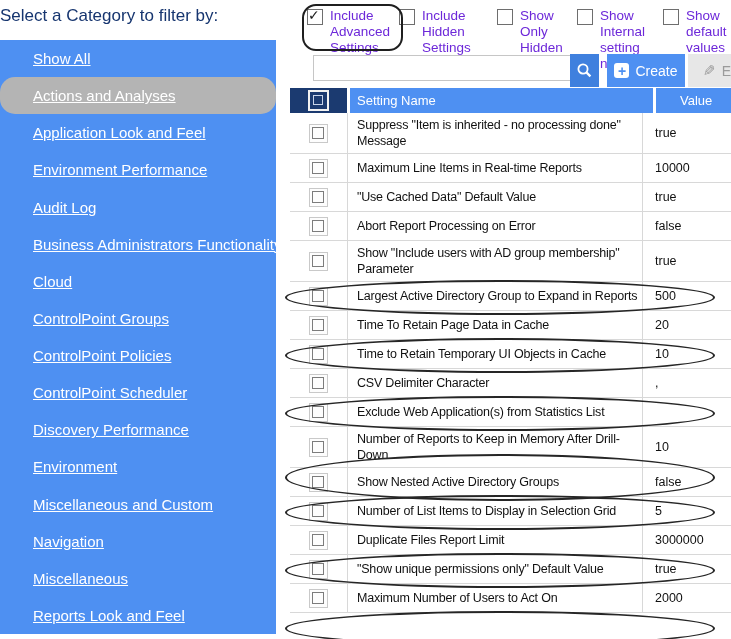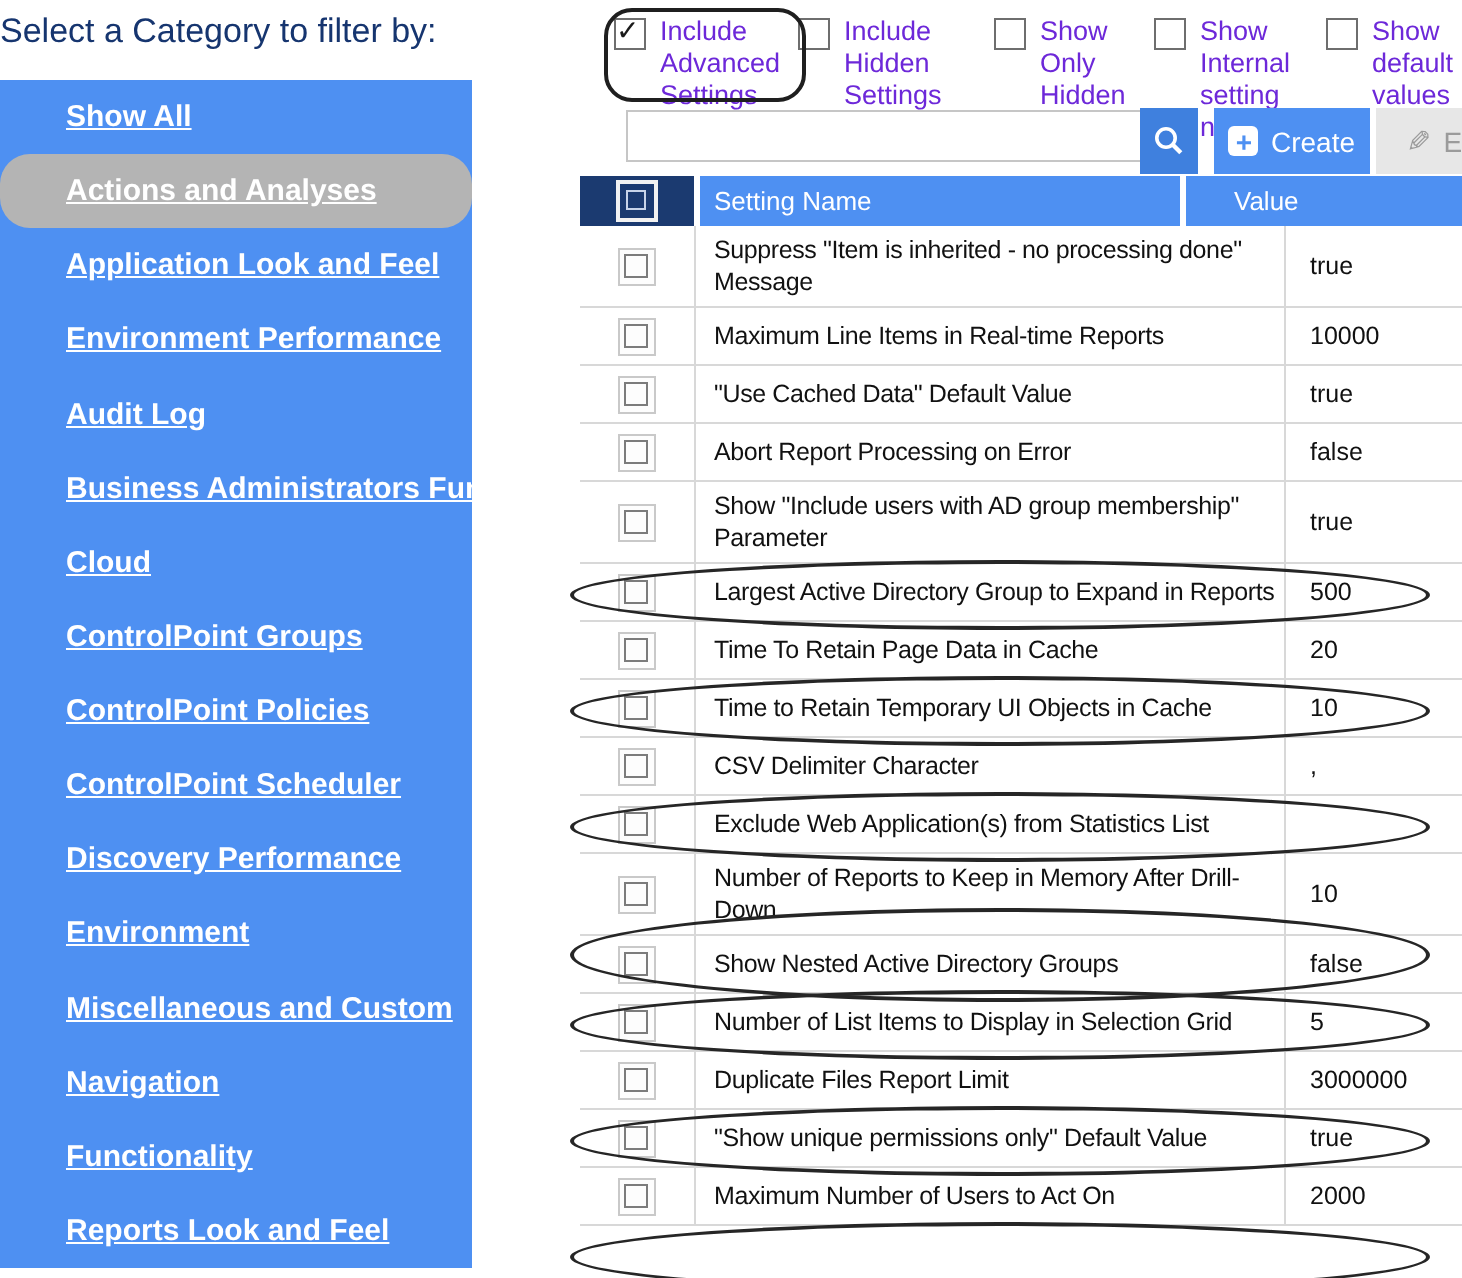--- a/index.html
+++ b/index.html
@@ -2,22 +2,22 @@
 <html><head>
 <meta charset="utf-8">
 <style>
   html,body{margin:0;padding:0;background:#fff;}
   body{width:731px;height:639px;overflow:hidden;
        font-family:"Liberation Sans","DejaVu Sans",sans-serif;}
   .app{position:relative;width:731px;height:639px;background:#fff;}
 
   
   .sidebar-title{position:absolute;left:0;top:6px;font-size:17px;color:#16356f;}
-  .sidebar{position:absolute;left:0;top:40px;width:236px;height:594px;
-           background:#4e90f2;display:flex;flex-direction:column;font-weight:bold;}
+  .sidebar{position:absolute;left:0;top:40px;width:276px;height:594px;
+           background:#4e90f2;display:flex;flex-direction:column;}
   .side-item{flex:1;display:flex;align-items:center;padding-left:33px;cursor:pointer;}
   .side-item.selected{background:#b4b4b4;border-radius:15px;}
   .side-item span{color:#fff;font-size:15px;text-decoration:underline;white-space:nowrap;}
 
   
   .filters{position:absolute;left:0;top:0;width:731px;height:90px;z-index:1;}
   .filter{position:absolute;top:8px;display:flex;align-items:flex-start;}
   .fcb{width:14px;height:14px;border:1px solid #6e6e6e;background:#fff;flex:0 0 auto;
        position:relative;margin-top:1px;}
   .fcb .chk{position:absolute;left:0px;top:-3px;font-size:14px;color:#1a1a1a;font-weight:bold;}
@@ -35,21 +35,21 @@
              font-size:14px;line-height:14px;font-weight:bold;display:flex;
              align-items:center;justify-content:center;}
   .edit-btn{left:688px;width:66px;background:#e7e7e7;color:#9b9b9b;font-size:14px;gap:6px;}
   .pencil-icon{font-size:15px;color:#9b9b9b;transform:scaleX(-1);}
 
   
   .table{position:absolute;left:290px;top:88px;width:441px;}
   .thead{display:flex;height:25px;}
   .th-cb{width:57px;background:#1b3a70;display:flex;align-items:center;justify-content:center;}
   .hgap{width:3px;background:#fff;}
-  .th-name{width:240px;background:#4e90f2;color:#fff;font-size:13px;display:flex;
+  .th-name{width:303px;background:#4e90f2;color:#fff;font-size:13px;display:flex;
            align-items:center;padding-left:7px;box-sizing:border-box;}
   .th-value{flex:1;background:#4e90f2;color:#fff;font-size:13px;display:flex;
             align-items:center;padding-left:24px;}
   .hcb{width:17px;height:17px;border:2px solid #f2f2f2;position:relative;}
   .hcb i{position:absolute;left:3px;top:3px;width:8px;height:8px;border:1px solid #c8d4ea;display:block;}
 
   .row{display:flex;align-items:center;min-height:28px;border-bottom:1px solid #d8d8d8;}
   .cell-cb{width:57px;display:flex;align-items:center;justify-content:center;align-self:stretch;}
   .bcb{width:17px;height:17px;border:1px solid #c9c9c9;background:#fdfdfd;position:relative;cursor:pointer;}
   .bcb i{position:absolute;left:2px;top:2px;width:10px;height:10px;border:1px solid #7c7c7c;display:block;}
@@ -109,21 +109,21 @@
       <div class="side-item">
         <span>Environment</span>
       </div>
       <div class="side-item">
         <span>Miscellaneous and Custom</span>
       </div>
       <div class="side-item">
         <span>Navigation</span>
       </div>
       <div class="side-item">
-        <span>Functionality</span>
+        <span>Miscellaneous</span>
       </div>
       <div class="side-item">
         <span>Reports Look and Feel</span>
       </div>
     </nav>
 
   <div class="filters" id="filters">
       <div class="filter" style="left: 307px;">
         <span class="fcb">
           <span class="chk">✓</span>

